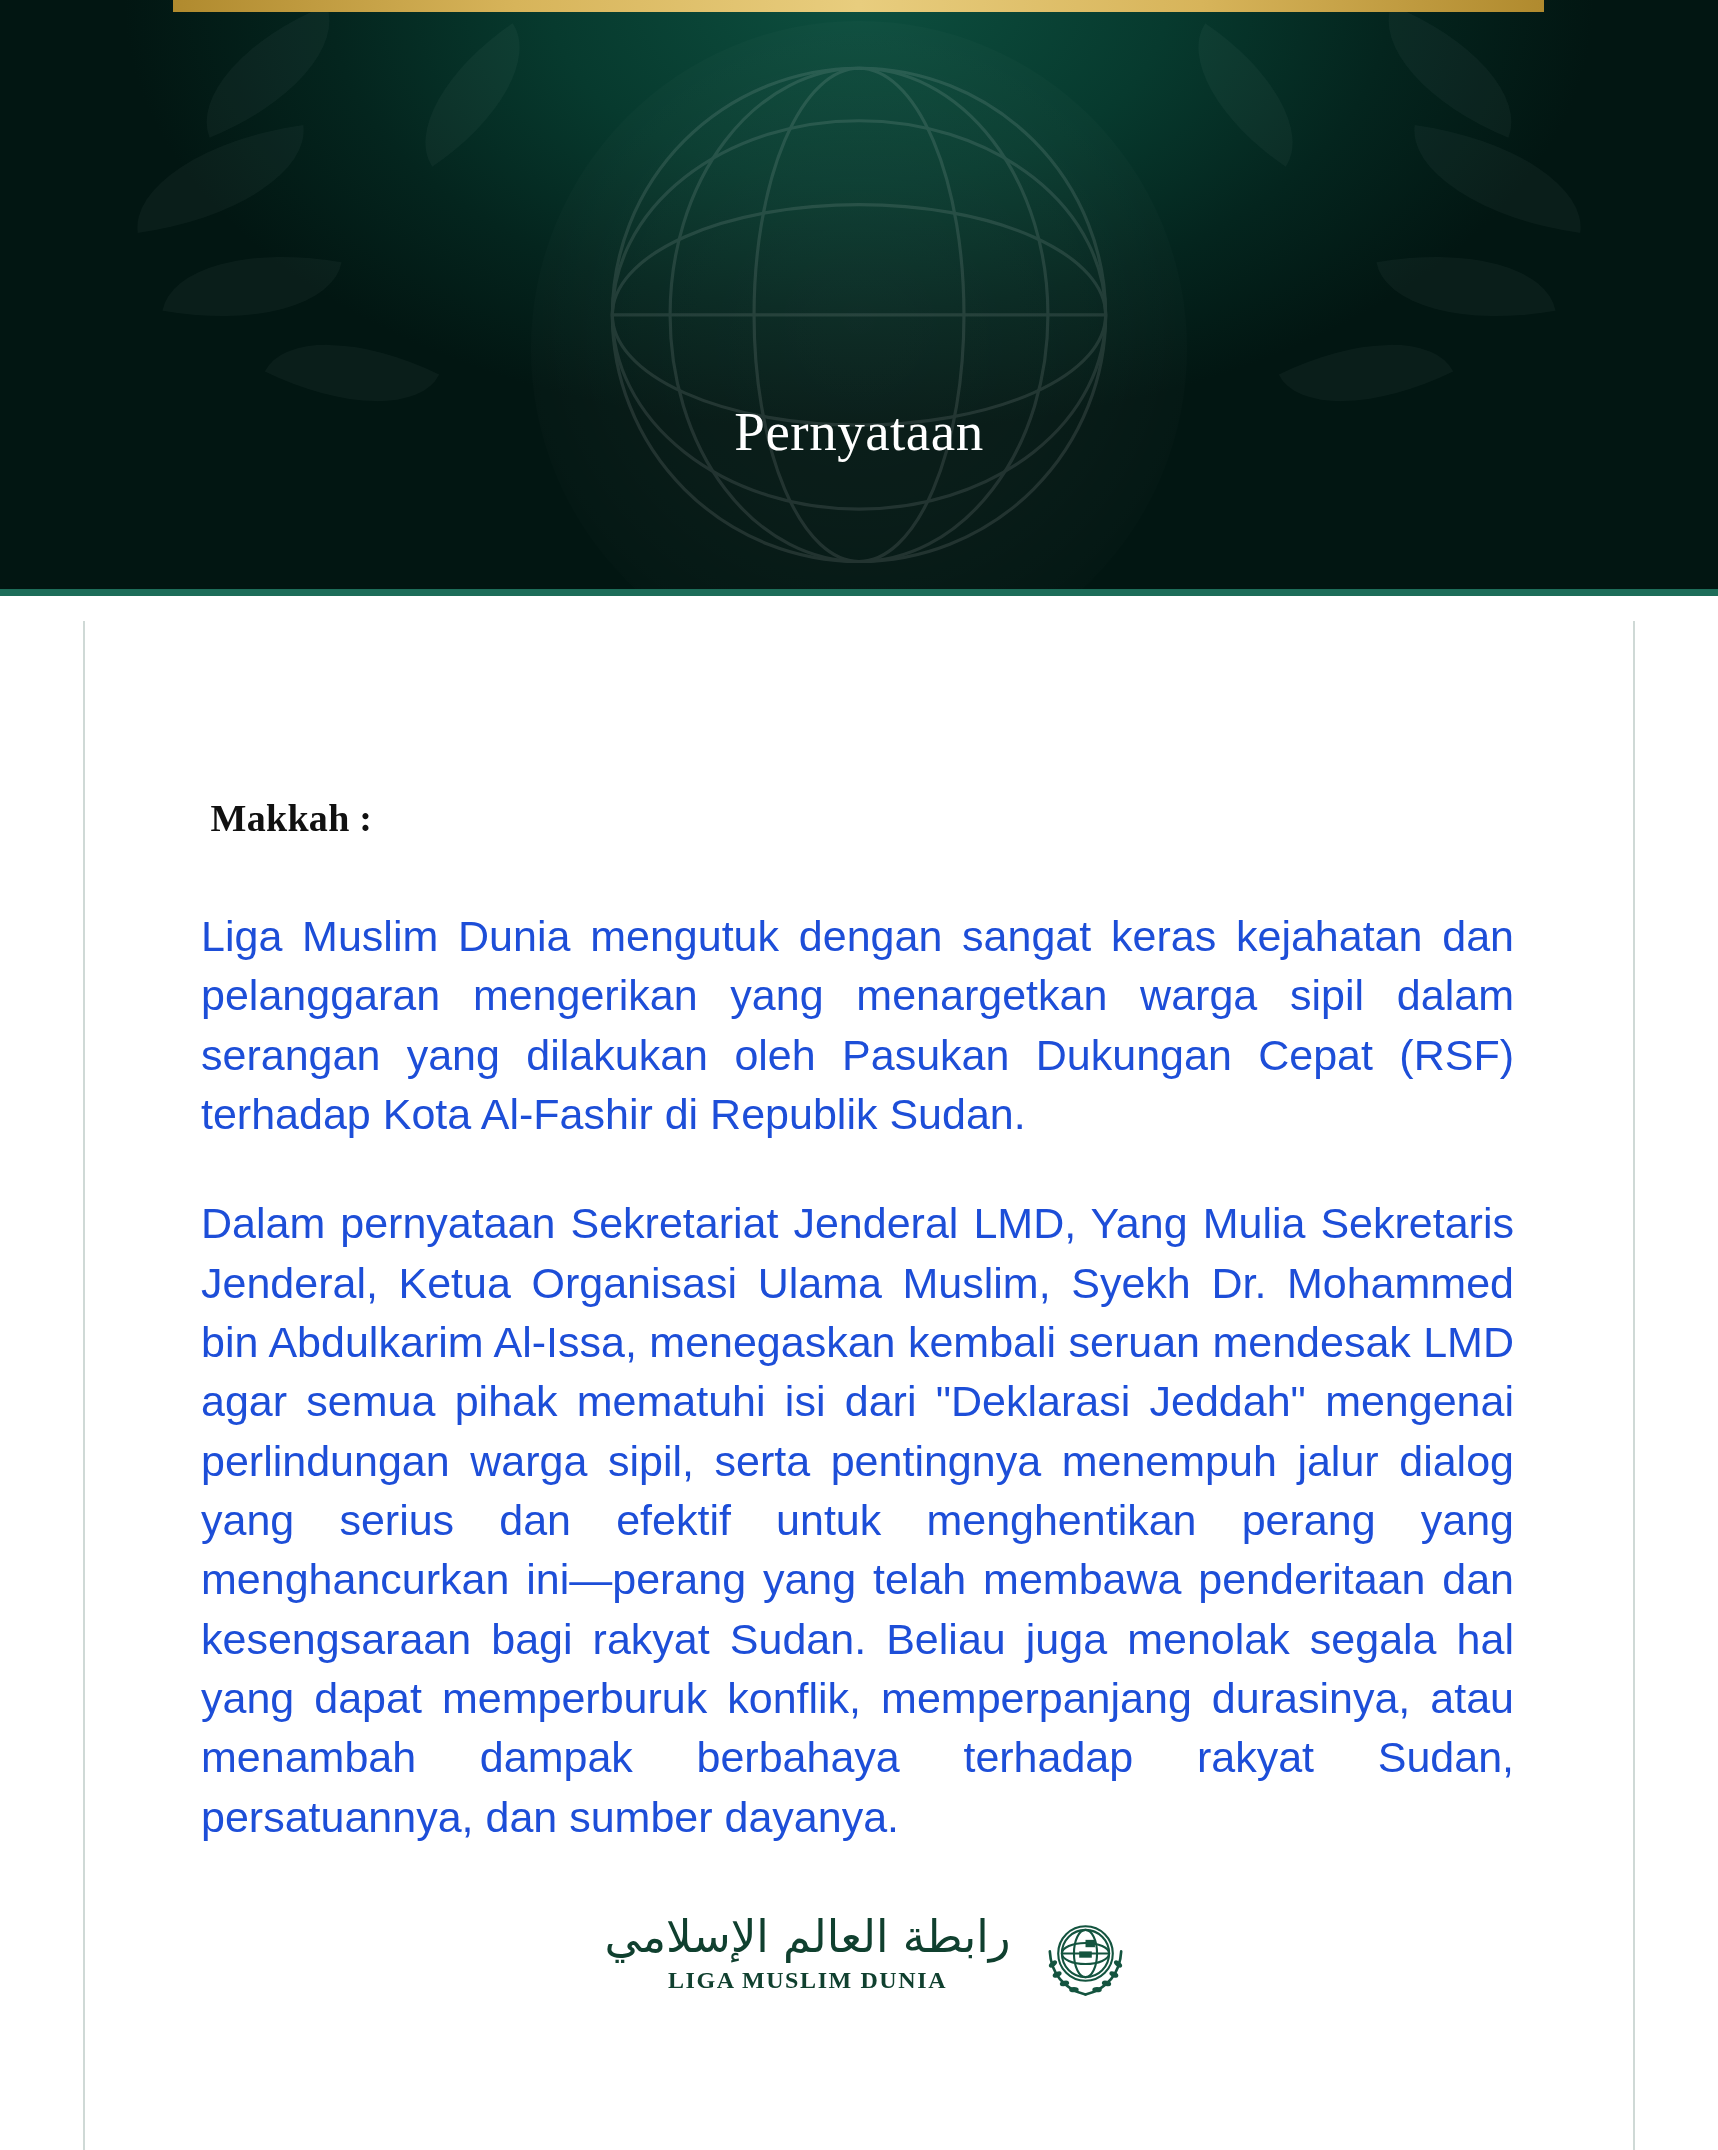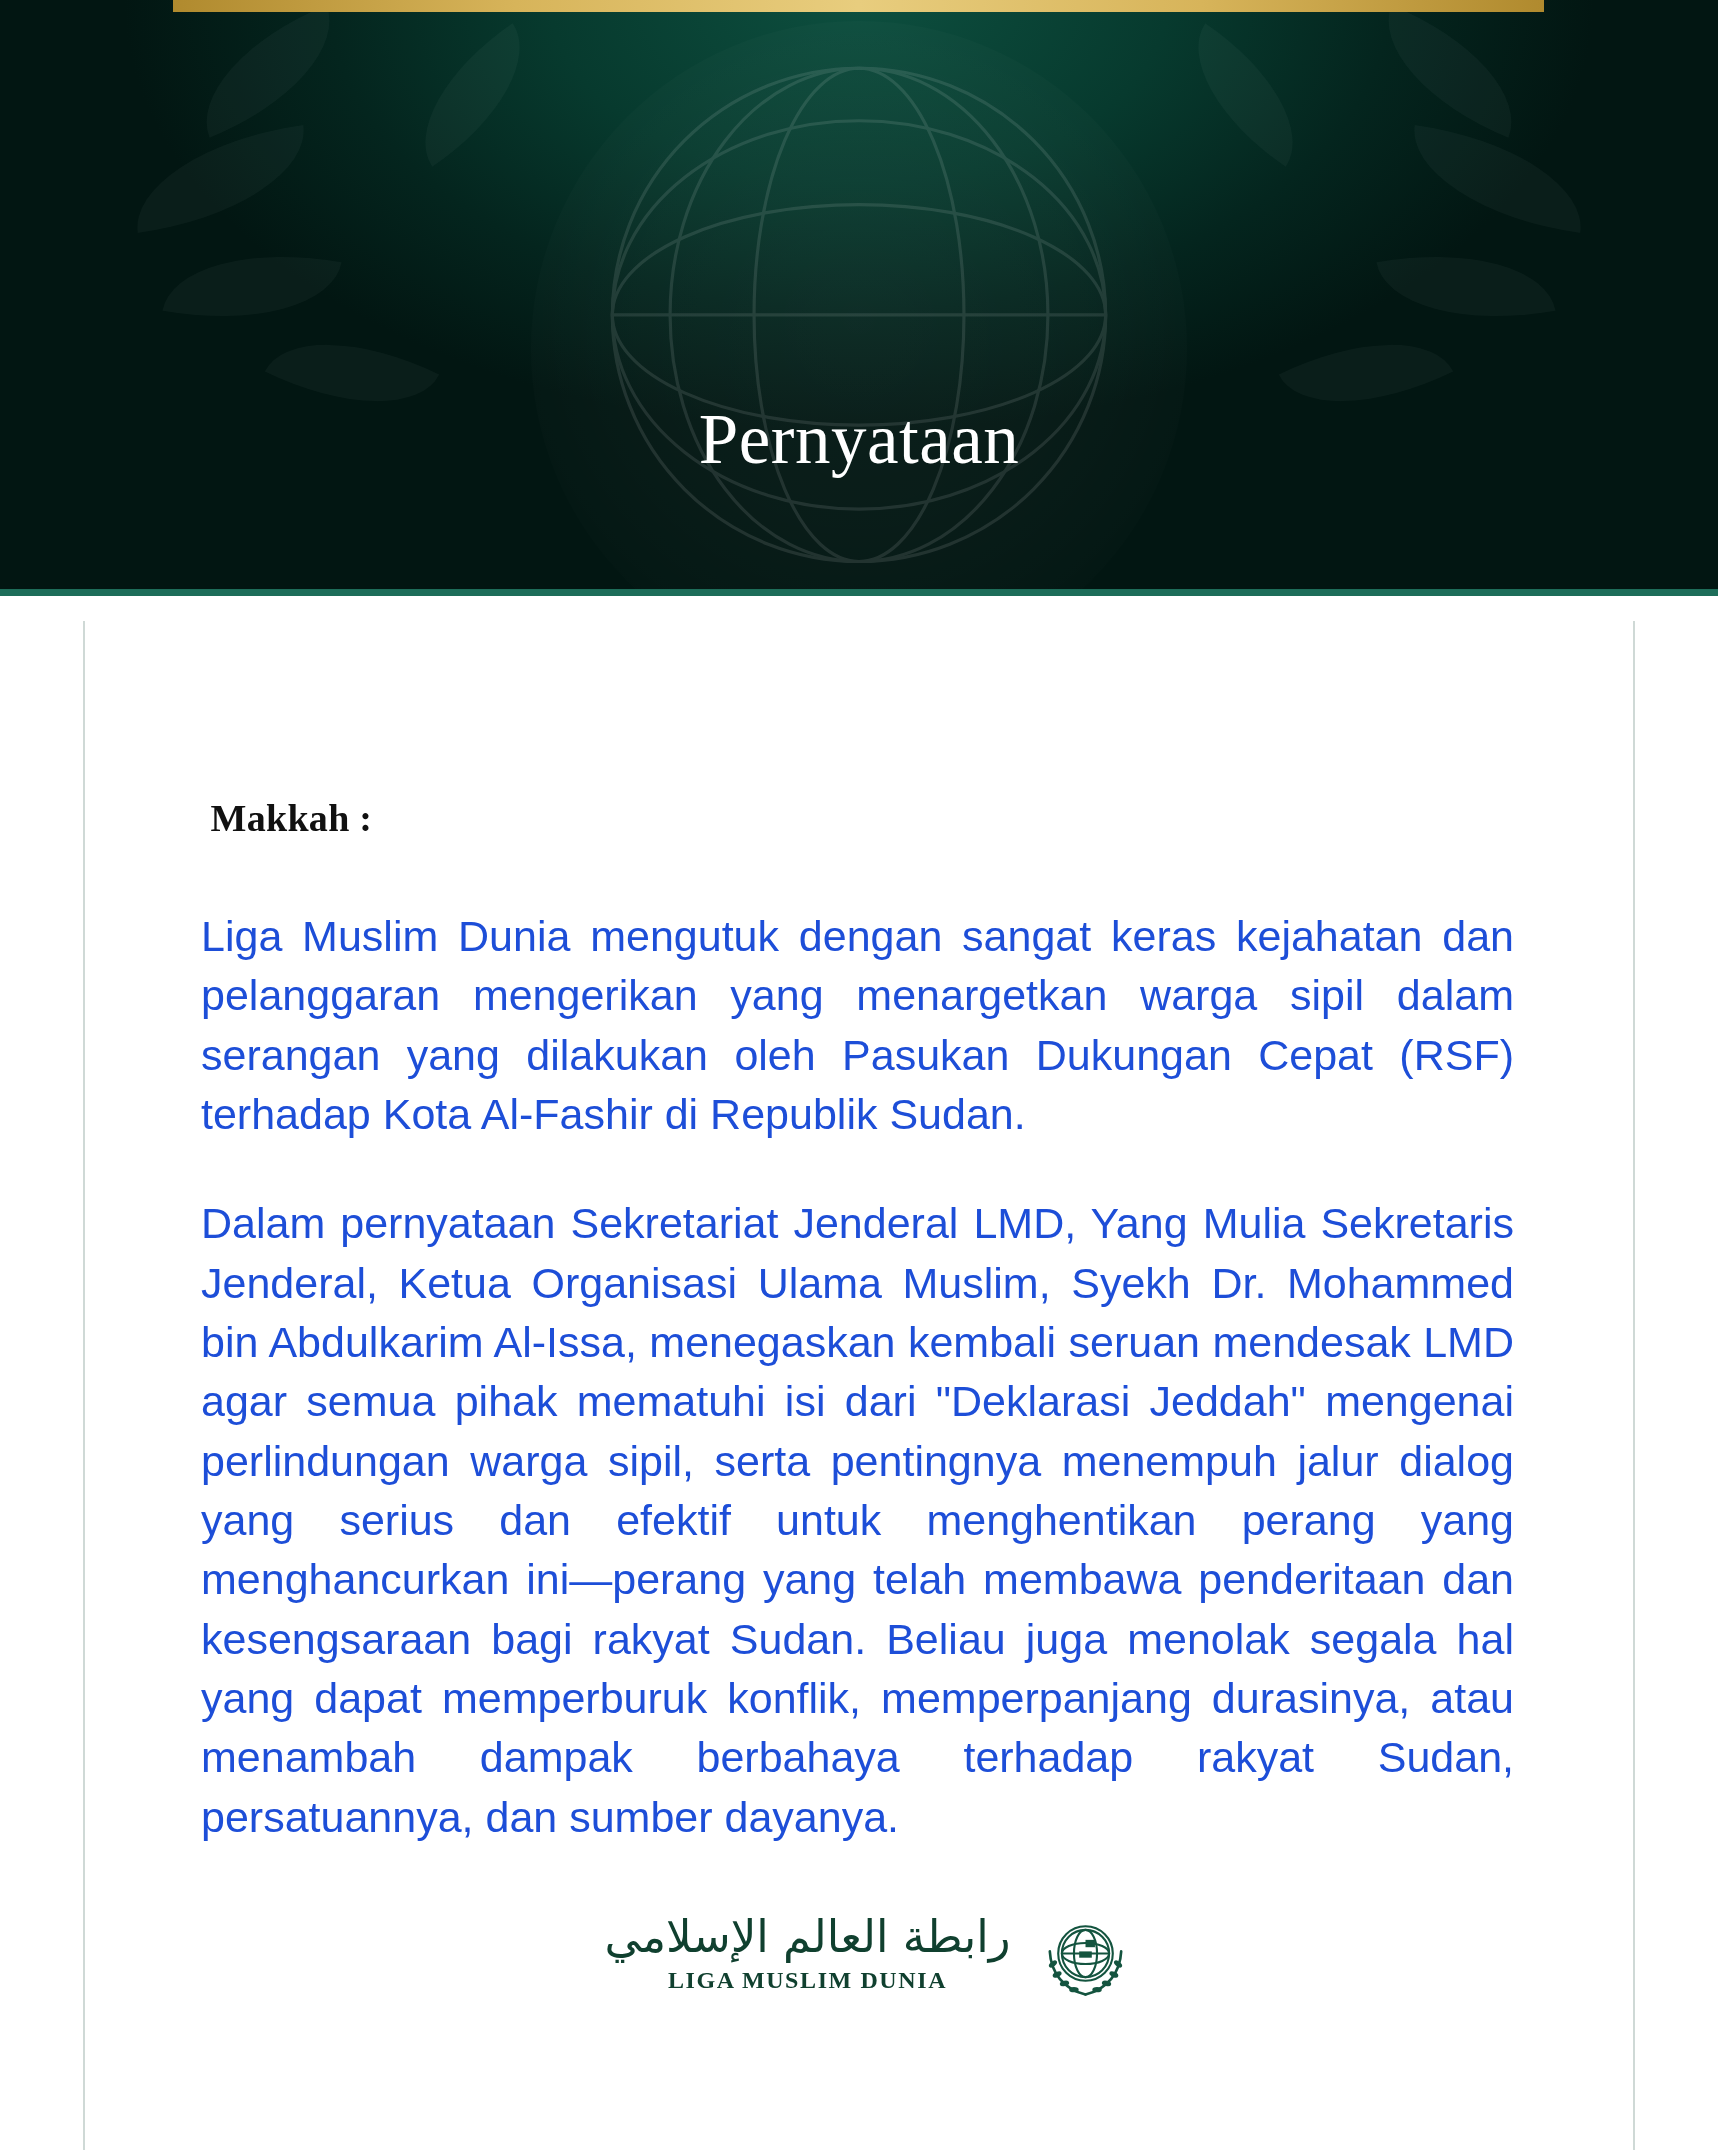--- a/index.html
+++ b/index.html
@@ -62,21 +62,21 @@
     background: linear-gradient(90deg,#b08a2e 0%, #d7b45a 25%, #e8cd7e 50%, #d7b45a 75%, #b08a2e 100%);
   }
   .header-title {
     position: absolute;
     left: 0;
     top: 404px;
     width: 1718px;
     text-align: center;
     color: #ffffff;
     font-family: "Liberation Serif", serif;
-    font-size: 71px;
+    font-size: 55px;
     font-weight: 400;
     letter-spacing: 0.5px;
     line-height: 1;
   }
   .header-rule {
     position: absolute;
     left: 0;
     bottom: 0;
     width: 1718px;
     height: 7.4px;

